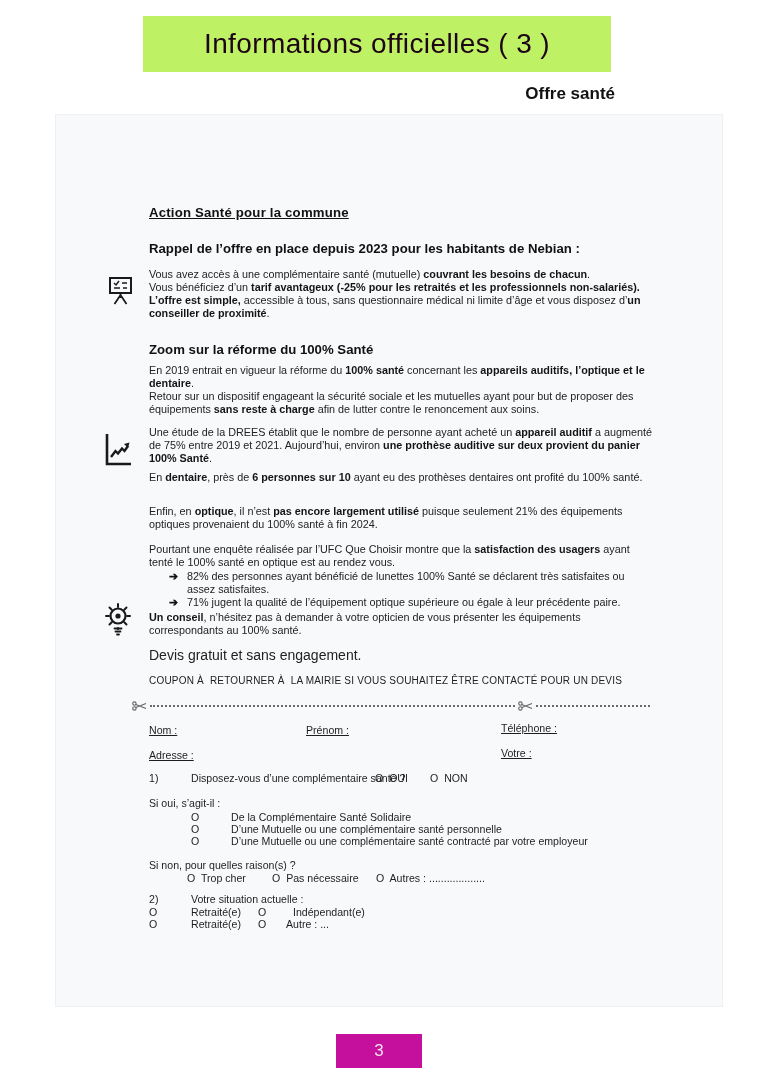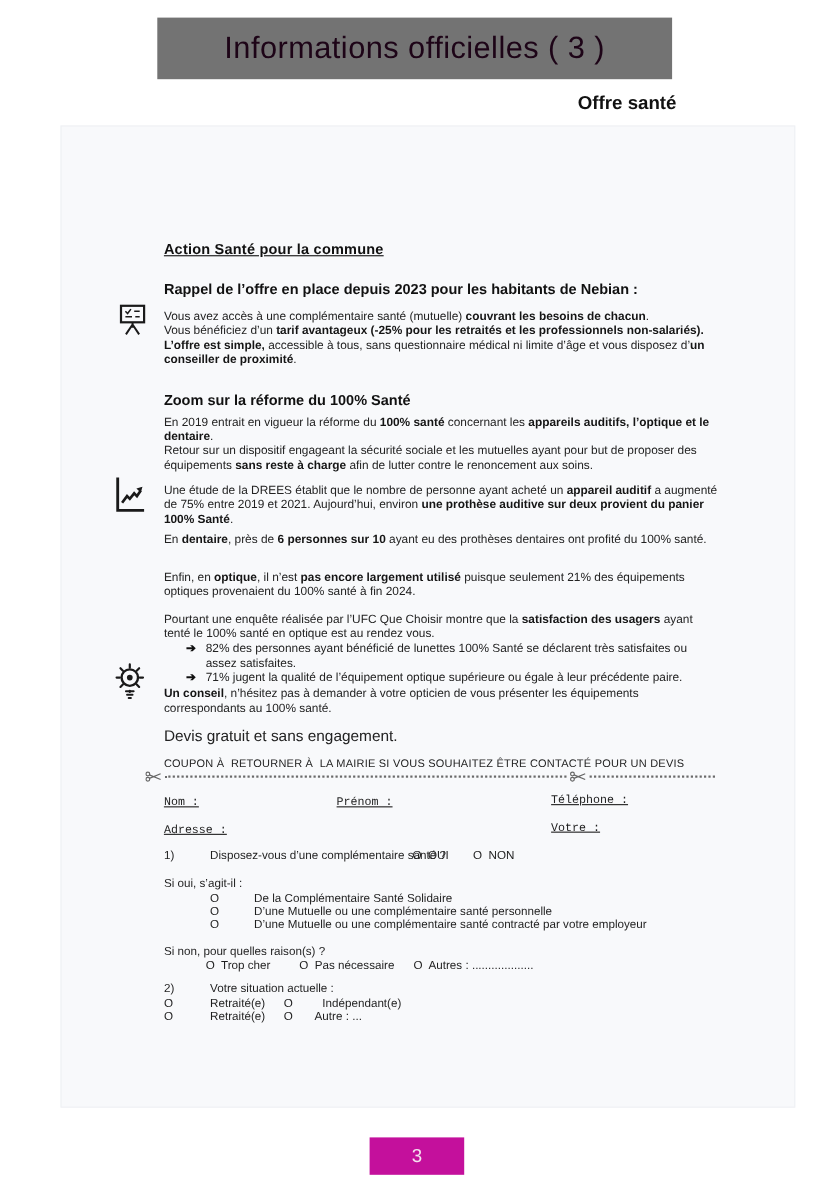--- a/index.html
+++ b/index.html
@@ -3,34 +3,34 @@
 <meta charset="utf-8">
 <style>
   html,body{margin:0;padding:0;}
   body{
     width:763px;height:1080px;position:relative;background:#ffffff;
     font-family:"Liberation Sans", sans-serif;color:#222;overflow:hidden;
     -webkit-font-smoothing:antialiased;
   }
   .header-bar{
     position:absolute;left:143px;top:16px;width:468px;height:56px;
-    background:#737373;display:flex;align-items:center;justify-content:center;
+    background:#bef264;display:flex;align-items:center;justify-content:center;
   }
   .header-title{
     font-size:28px;color:#1d0417;letter-spacing:.4px;font-weight:400;
   }
   .page-subtitle{
     position:absolute;left:55px;top:84px;width:560px;text-align:right;
     font-weight:bold;font-size:17px;color:#111;
   }
   .sheet{
     position:absolute;left:55px;top:114px;width:668px;height:893px;
     background:#f8f9fb;border:1px solid #eef0f4;box-sizing:border-box;
   }
-  .blk{position:absolute;left:93px;width:505px;margin-top:14px;}
+  .blk{position:absolute;left:93px;width:505px;}
   .h1{
     font-size:13.2px;font-weight:bold;text-decoration:underline;color:#111;
     letter-spacing:.2px;
   }
   .h2{font-size:13.2px;font-weight:bold;color:#111;}
   .para{font-size:10.8px;line-height:12.9px;color:#222;}
   .para b{color:#151515;}
   .bullets{margin-top:1px;}
   .bullet-row{display:flex;font-size:10.8px;line-height:12.9px;}
   .bullet-arrow{width:18px;padding-left:20px;font-weight:bold;flex:none;color:#111;}
@@ -45,21 +45,21 @@
   .cut-d1{flex:3.2;margin:0 3px;}
   .cut-d2{flex:1;margin-left:3px;}
   .scissors{flex:none;display:block;}
   .icon{position:absolute;}
   
   .coupon-form{
     position:absolute;left:93px;top:605px;width:512px;height:210px;
     font-size:10.6px;color:#1e1e1e;
   }
   .coupon-form span{position:absolute;white-space:pre;}
-  .f-underline{text-decoration:underline;font-family:Liberation Mono, monospace;}
+  .f-underline{text-decoration:underline;}
   .footer-box{
     position:absolute;left:336px;top:1034px;width:86px;height:34px;
     background:#c4109c;display:flex;align-items:center;justify-content:center;
   }
   .footer-num{color:#f4e3ef;font-size:17px;}
 </style>
 </head>
 <body>
 
 <div class="header-bar">

